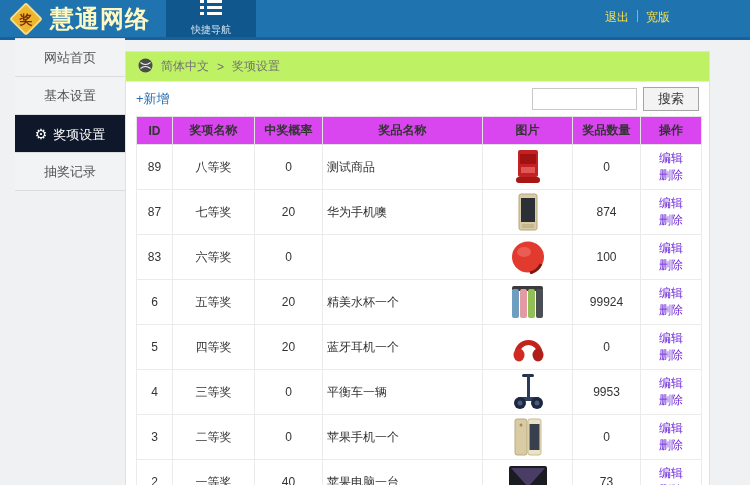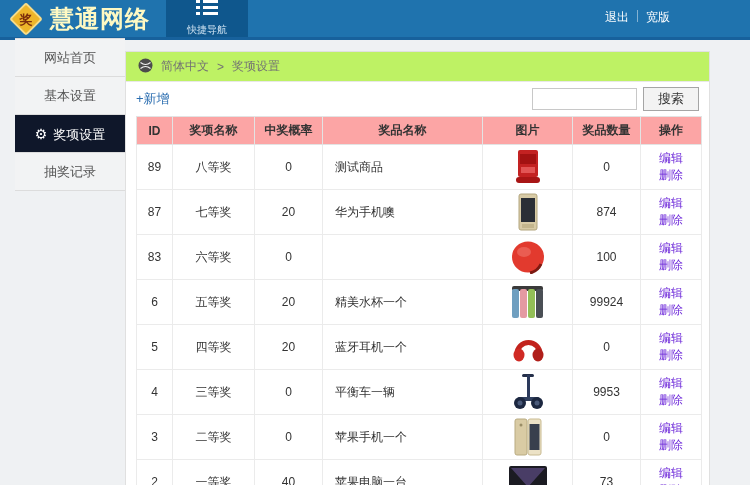--- a/index.html
+++ b/index.html
@@ -5,47 +5,47 @@
   * { margin:0; padding:0; box-sizing:border-box; }
   html,body { width:750px; height:485px; overflow:hidden; }
   body { background:#eff1f3; font-family:"Liberation Sans","DejaVu Sans",sans-serif; position:relative; }
 
   
   .header { height:40px; background:#1f73ae; border-bottom:3px solid #17619c; display:flex; align-items:stretch; }
   .brand { display:flex; align-items:center; padding:0 16px 0 14px; }
   .diamond { width:24px; height:24px; transform:rotate(45deg); background:#eeb62a; border:2px solid #f6dc8a; display:flex; align-items:center; justify-content:center; border-radius:3px; }
   .diamond span { transform:rotate(-45deg); color:#7c2d0c; font-weight:bold; font-size:13px; line-height:1; }
   .brand-name { color:#fef9c3; font-size:24px; font-weight:bold; margin-left:12px; letter-spacing:1px; }
-  .quicknav { width:82px; background:#0f578d; display:flex; flex-direction:column; align-items:center; justify-content:center; gap:4px; cursor:pointer; }
+  .quicknav { width:90px; background:#0f578d; display:flex; flex-direction:column; align-items:center; justify-content:center; gap:4px; cursor:pointer; }
   .quicknav-label { color:#cfe3f2; font-size:10px; }
   .header-right { margin-left:auto; display:flex; align-items:flex-start; padding:9px 80px 0 0; font-size:12px; }
-  .header-right a { color:#ffffff; text-decoration:none; cursor:pointer; }
+  .header-right a { color:#fde047; text-decoration:none; cursor:pointer; }
   .hdr-divider { width:1px; height:12px; background:rgba(255,255,255,.45); margin:1px 8px 0 8px; }
 
   
   .sidebar { position:absolute; left:15px; top:38px; width:110px; border-top:1px solid #dcdcdc; }
   .side-item { height:38px; line-height:38px; text-align:center; border-bottom:1px solid #dcdcdc; font-size:13px; color:#555; background:#f2f3f4; cursor:pointer; }
   .side-item.active { background:#0f172a; color:#fff; }
   .side-item .gear { font-size:14px; margin-right:6px; }
 
   
   .content { position:absolute; left:125px; top:51px; width:585px; height:600px; background:#ffffff; border:1px solid #e0e0e0; border-top:1px solid #e0e0e0; }
   .breadcrumb { height:30px; background:#bef264; border-bottom:1px solid #e8e8e8; display:flex; align-items:center; padding:0 12px; gap:8px; color:#737373; font-size:12px; }
   .inner { padding:5px 10px 0 10px; }
   .toolbar { height:24px; display:flex; align-items:center; }
   .add-link { color:#2a6db0; font-size:13px; cursor:pointer; }
   .search-box { margin-left:auto; display:flex; align-items:center; gap:6px; }
   .search-input { width:105px; height:22px; border:1px solid #c8c8c8; font-size:12px; padding:0 4px; outline:none; }
   .search-btn { height:24px; padding:0 14px; background:#f3f3f3; border:1px solid #a5a5a5; font-size:13px; color:#333; border-radius:0; cursor:pointer; }
 
   
   table { width:100%; border-collapse:collapse; table-layout:fixed; font-size:12px; color:#333; margin-top:5px; }
-  th { background:#fca5a5; border:1px solid #e3e3e3; height:28px; font-weight:bold; text-align:center; }
+  th { background:#d946ef; border:1px solid #e3e3e3; height:28px; font-weight:bold; text-align:center; }
   td { border:1px solid #ebebeb; height:45px; text-align:center; vertical-align:middle; overflow:hidden; }
-  td.item-name { text-align:left; padding-left:12px; }
+  td.item-name { text-align:left; padding-left:4px; }
   td .img-wrap { display:inline-block; vertical-align:middle; line-height:0; }
   .op-link { color:#6d28d9; text-decoration:none; margin:0 10px; cursor:pointer; }
 </style>
 </head>
 <body>
 
 <div class="header">
   <div class="brand">
     <div class="diamond">
         <span>奖</span>

